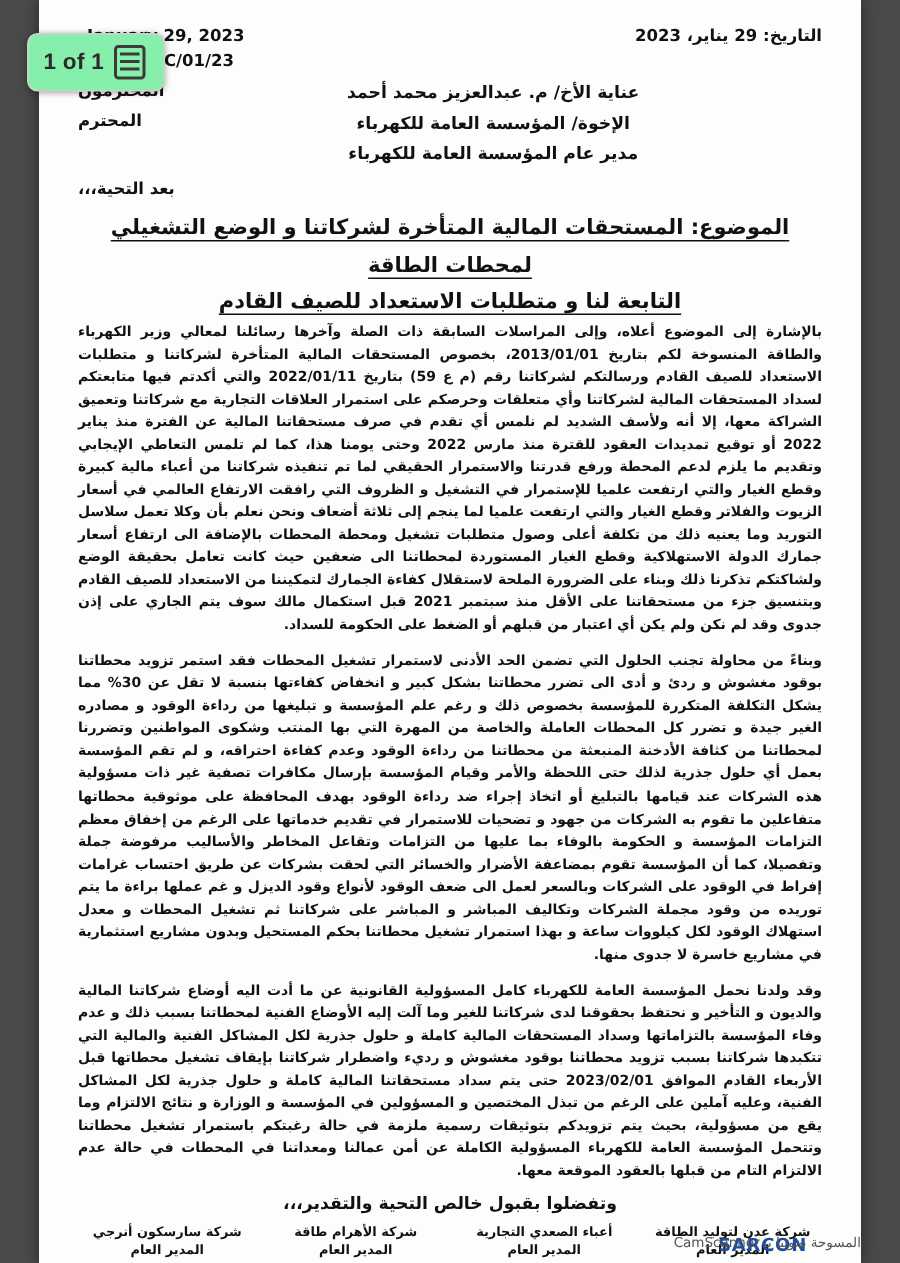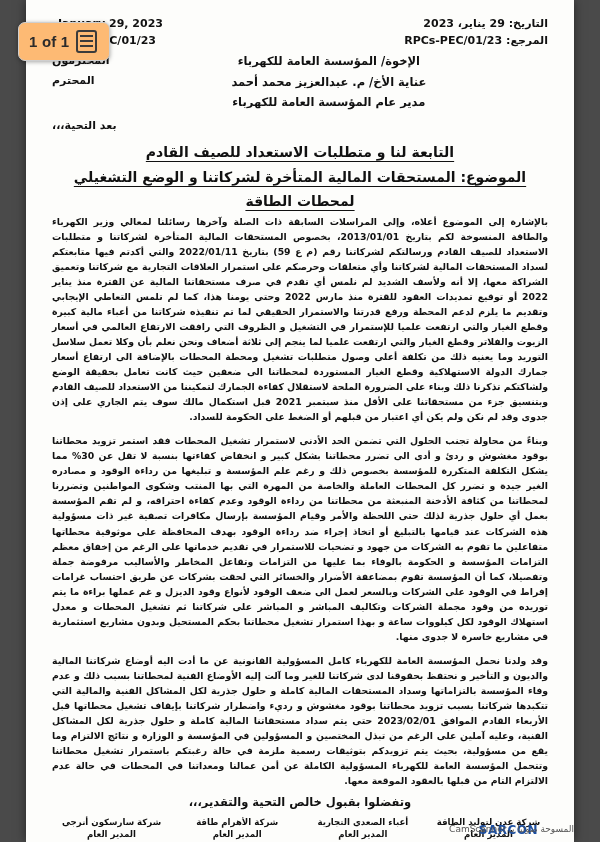--- a/index.html
+++ b/index.html
@@ -23,21 +23,21 @@
 
   
   .page-badge {
     position: absolute;
     top: 22px;
     left: 18px;
     z-index: 40;
     display: flex;
     align-items: center;
     gap: 7px;
-    background: #fdba74;
+    background: #86efac;
     border: 1px solid #cfcfcf;
     border-radius: 7px;
     padding: 7px 12px 7px 10px;
     box-shadow: 0 1px 4px rgba(0,0,0,0.35);
   }
   .page-badge .pg-icon {
     width: 17px;
     height: 19px;
     border: 2px solid #3b3b3b;
     border-radius: 3px;
@@ -194,48 +194,44 @@
 
   <div class="paper">
     <div class="sheet">
 
       <div class="hdr">
         <div class="hdr-right">
           <div class="kv">
             <span>التاريخ:</span>
             <span>29 يناير، 2023</span>
           </div>
-          <div class="kv">
-            <span>المرجع:</span>
-            <span>RPCs-PEC/01/23</span>
-          </div>
         </div>
         <div class="hdr-left">
           <div class="kv">January 29, 2023</div>
           <div class="kv">RPCs-PEC/01/23</div>
         </div>
       </div>
 
       <div class="addressee">
         <div class="addr-lines">
+          <div>عناية الأخ/ م. عبدالعزيز محمد أحمد</div>
           <div>الإخوة/ المؤسسة العامة للكهرباء</div>
-          <div>عناية الأخ/ م. عبدالعزيز محمد أحمد</div>
           <div>مدير عام المؤسسة العامة للكهرباء</div>
         </div>
         <div class="respect">
           <div>المحترمون</div>
           <div>المحترم</div>
         </div>
       </div>
 
       <div class="salutation">بعد التحية،،،</div>
 
       <div class="subject">
+        <div>الموضوع: المستحقات المالية المتأخرة لشركاتنا و الوضع التشغيلي لمحطات الطاقة</div>
         <div>التابعة لنا و متطلبات الاستعداد للصيف القادم</div>
-        <div>الموضوع: المستحقات المالية المتأخرة لشركاتنا و الوضع التشغيلي لمحطات الطاقة</div>
       </div>
 
       <div class="body">
         <p>بالإشارة إلى الموضوع أعلاه، وإلى المراسلات السابقة ذات الصلة وآخرها رسائلنا لمعالي وزير الكهرباء والطاقة المنسوخة لكم بتاريخ 2013/01/01، بخصوص المستحقات المالية المتأخرة لشركاتنا و متطلبات الاستعداد للصيف القادم ورسالتكم لشركاتنا رقم (م ع 59) بتاريخ 2022/01/11 والتي أكدتم فيها متابعتكم لسداد المستحقات المالية لشركاتنا وأي متعلقات وحرصكم على استمرار العلاقات التجارية مع شركاتنا وتعميق الشراكة معها، إلا أنه ولأسف الشديد لم نلمس أي تقدم في صرف مستحقاتنا المالية عن الفترة منذ يناير 2022 أو توقيع تمديدات العقود للقترة منذ مارس 2022 وحتى يومنا هذا، كما لم تلمس التعاطي الإيجابي وتقديم ما يلزم لدعم المحطة ورفع قدرتنا والاستمرار الحقيقي لما تم تنفيذه شركاتنا من أعباء مالية كبيرة وقطع الغيار والتي ارتفعت علميا للإستمرار في التشغيل و الظروف التي رافقت الارتفاع العالمي في أسعار الزيوت والفلاتر وقطع الغيار والتي ارتفعت علميا لما ينجم إلى ثلاثة أضعاف ونحن نعلم بأن وكلا تعمل سلاسل التوريد وما يعنيه ذلك من تكلفة أعلى وصول متطلبات تشغيل ومحطة المحطات بالإضافة الى ارتفاع أسعار جمارك الدولة الاستهلاكية وقطع الغيار المستوردة لمحطاتنا الى ضعفين حيث كانت تعامل بحقيقة الوضع ولشاكتكم تذكرنا ذلك وبناء على الضرورة الملحة لاستقلال كفاءة الجمارك لتمكيننا من الاستعداد للصيف القادم وبتنسيق جزء من مستحقاتنا على الأقل منذ سبتمبر 2021 قبل استكمال مالك سوف يتم الجاري على إذن جدوى وقد لم نكن ولم يكن أي اعتبار من قبلهم أو الضغط على الحكومة للسداد.</p>
         <p>وبناءً من محاولة تجنب الحلول التي تضمن الحد الأدنى لاستمرار تشغيل المحطات فقد استمر تزويد محطاتنا بوقود مغشوش و ردئ و أدى الى تضرر محطاتنا بشكل كبير و انخفاض كفاءتها بنسبة لا تقل عن 30% مما يشكل التكلفة المتكررة للمؤسسة بخصوص ذلك و رغم علم المؤسسة و تبليغها من رداءة الوقود و مصادره الغير جيدة و تضرر كل المحطات العاملة والخاصة من المهرة التي بها المنتب وشكوى المواطنين وتضررنا لمحطاتنا من كثافة الأدخنة المنبعثة من محطاتنا من رداءة الوقود وعدم كفاءة احتراقه، و لم تقم المؤسسة بعمل أي حلول جذرية لذلك حتى اللحظة والأمر وقيام المؤسسة بإرسال مكافرات تصفية غير ذات مسؤولية هذه الشركات عند قيامها بالتبليغ أو اتخاذ إجراء ضد رداءة الوقود بهدف المحافظة على موثوقية محطاتها متفاعلين ما تقوم به الشركات من جهود و تضحيات للاستمرار في تقديم خدماتها على الرغم من إخفاق معظم التزامات المؤسسة و الحكومة بالوفاء بما عليها من التزامات وتقاعل المخاطر والأساليب مرفوضة جملة وتفصيلا، كما أن المؤسسة تقوم بمضاعفة الأضرار والخسائر التي لحقت بشركات عن طريق احتساب غرامات إفراط في الوقود على الشركات وبالسعر لعمل الى ضعف الوقود لأنواع وقود الديزل و غم عملها براءة ما يتم توريده من وقود مجملة الشركات وتكاليف المباشر و المباشر على شركاتنا ثم تشغيل المحطات و معدل استهلاك الوقود لكل كيلووات ساعة و بهذا استمرار تشغيل محطاتنا بحكم المستحيل وبدون مشاريع استثمارية في مشاريع خاسرة لا جدوى منها.</p>
         <p class="tight">وقد ولدنا نحمل المؤسسة العامة للكهرباء كامل المسؤولية القانونية عن ما أدت اليه أوضاع شركاتنا المالية والديون و التأخير و نحتفظ بحقوقنا لدى شركاتنا للغير وما آلت إليه الأوضاع الفنية لمحطاتنا بسبب ذلك و عدم وفاء المؤسسة بالتزاماتها وسداد المستحقات المالية كاملة و حلول جذرية لكل المشاكل الفنية والمالية التي تتكبدها شركاتنا بسبب تزويد محطاتنا بوقود مغشوش و رديء واضطرار شركاتنا بإيقاف تشغيل محطاتها قبل الأربعاء القادم الموافق 2023/02/01 حتى يتم سداد مستحقاتنا المالية كاملة و حلول جذرية لكل المشاكل الفنية، وعليه آملين على الرغم من تبذل المختصين و المسؤولين في المؤسسة و الوزارة و نتائج الالتزام وما يقع من مسؤولية، بحيث يتم تزويدكم بتوثيقات رسمية ملزمة في حالة رغبتكم باستمرار تشغيل محطاتنا وتتحمل المؤسسة العامة للكهرباء المسؤولية الكاملة عن أمن عمالنا ومعداتنا في المحطات في حالة عدم الالتزام التام من قبلها بالعقود الموقعة معها.</p>
       </div>
 
       <div class="closing">وتفضلوا بقبول خالص التحية والتقدير،،،</div>
 

